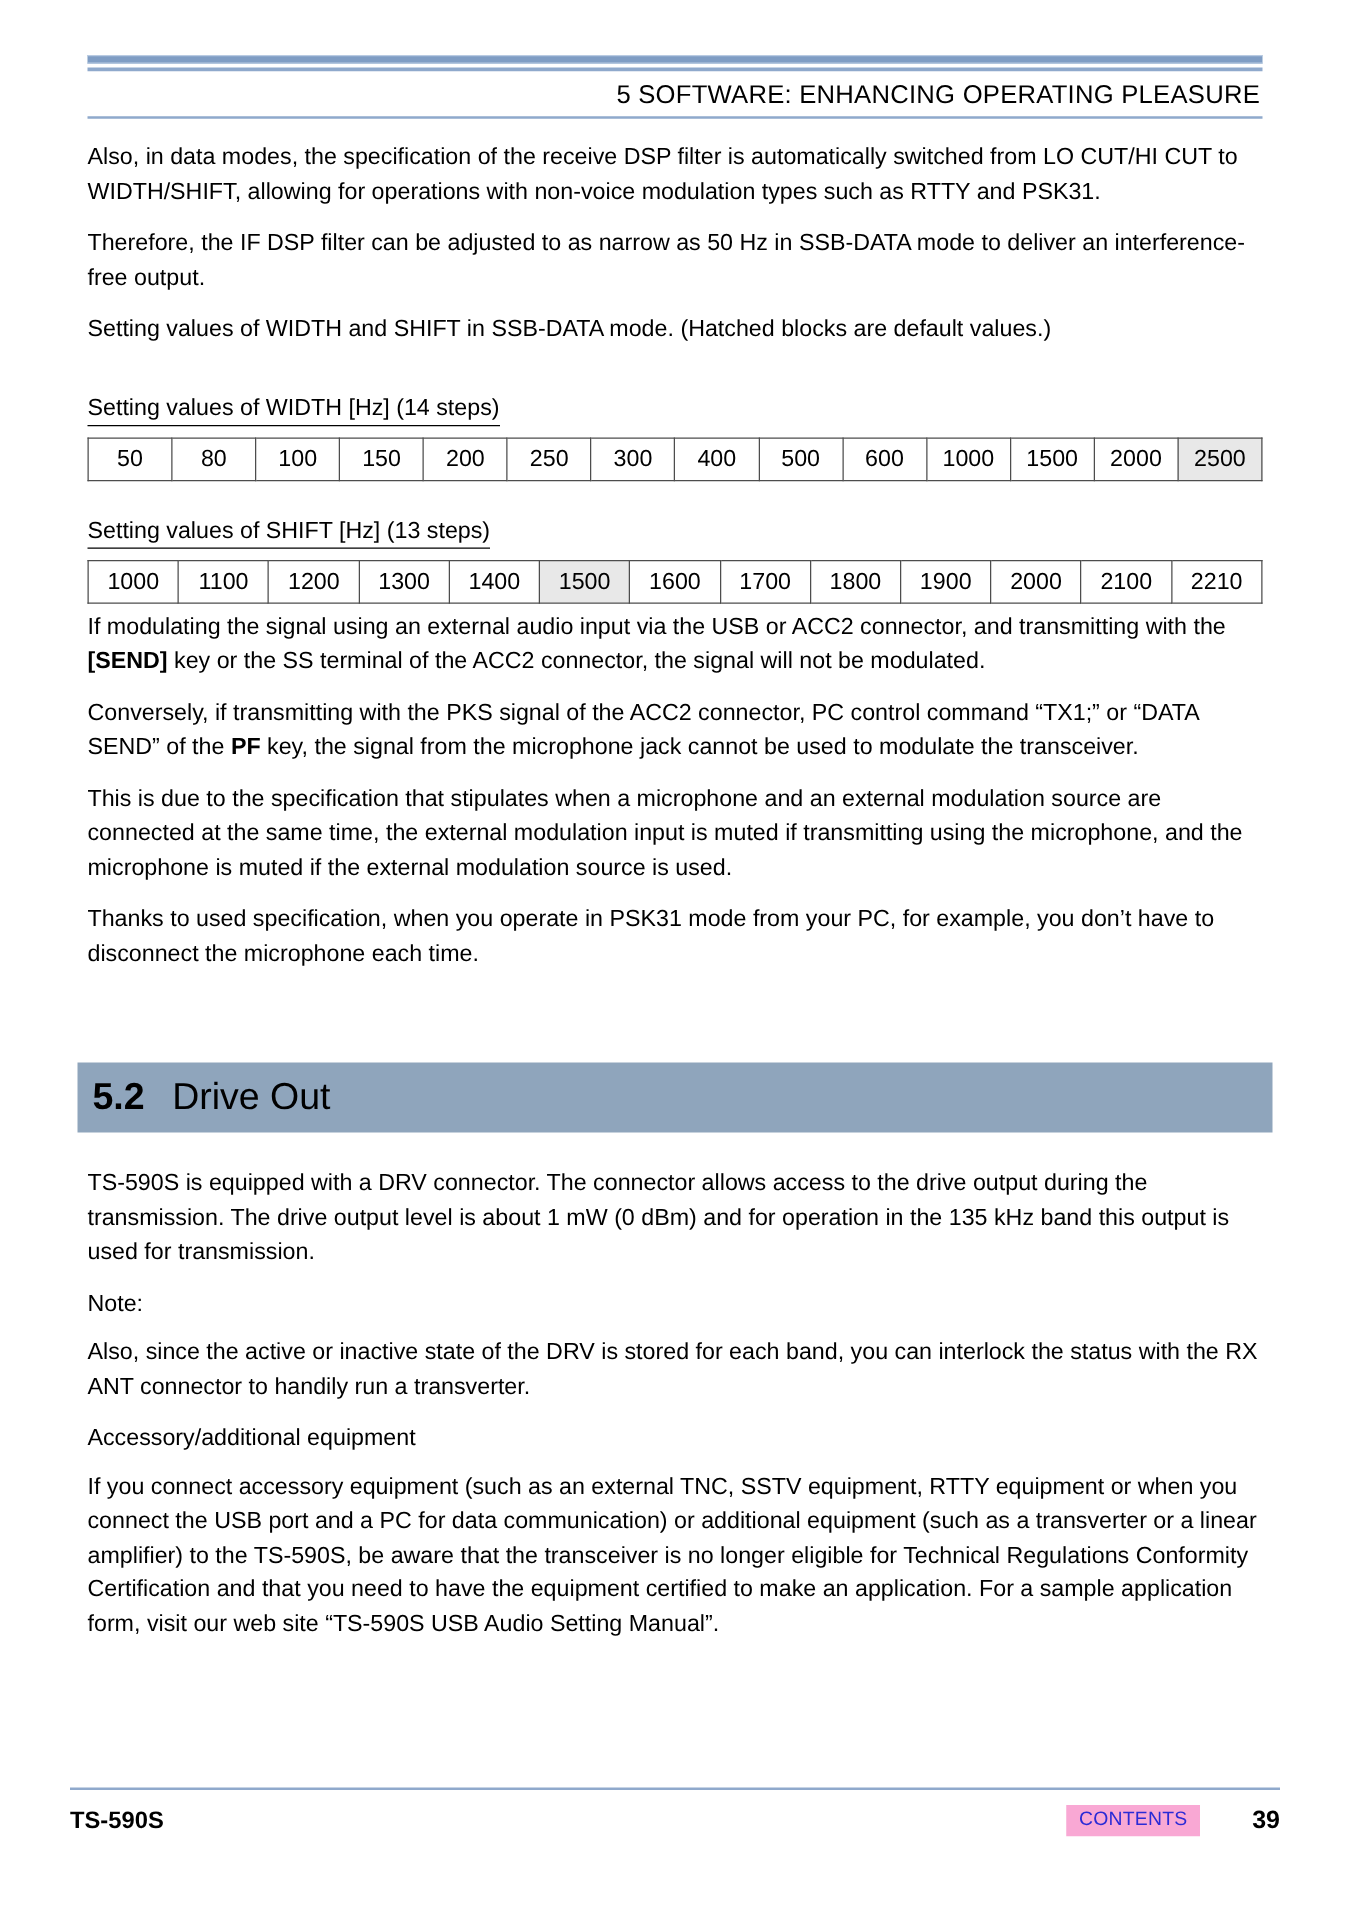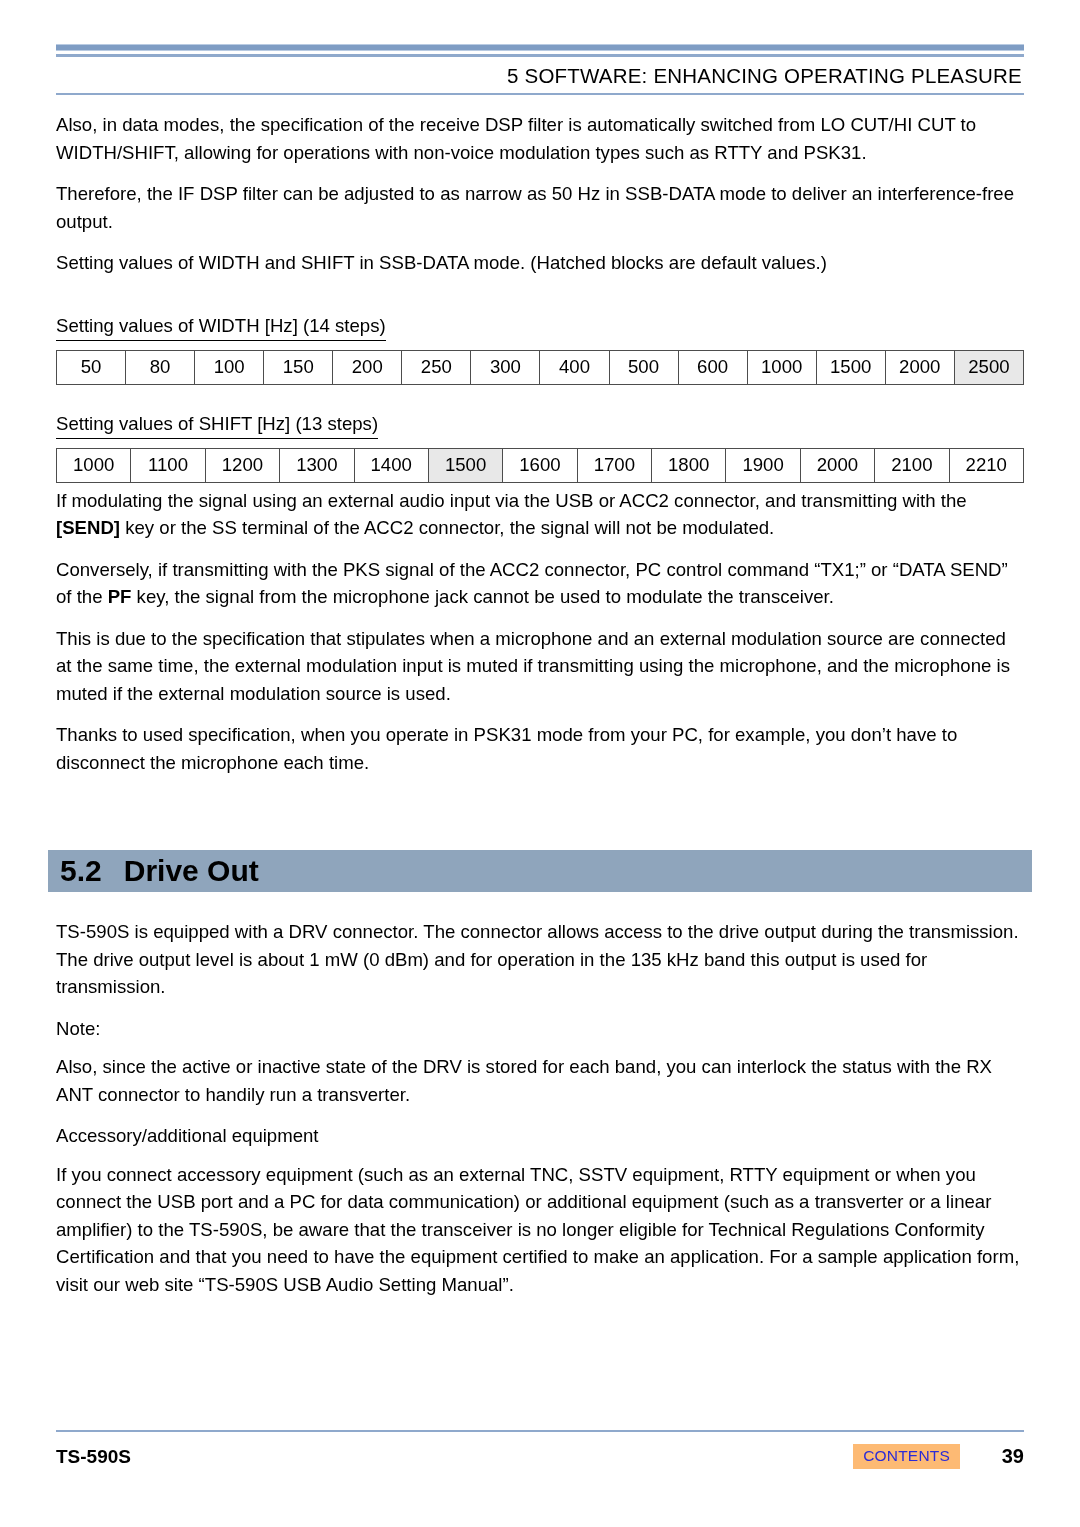--- a/index.html
+++ b/index.html
@@ -14,21 +14,21 @@
     color: #000000;
     position: relative;
     overflow: hidden;
   }
 
   .page {
     position: relative;
     width: 1080px;
     height: 1527px;
     box-sizing: border-box;
-    padding: 0 56px;
+    padding: 0 70px;
   }
 
   
   .header-rules {
     padding-top: 44px;
   }
   .rule-thick {
     height: 5px;
     background: #7f9dc4;
     border-top: 1px solid #b9cbe2;
@@ -119,36 +119,36 @@
   }
   .hints-text {
     font-size: 18.6px;
     margin-left: 11px;
     line-height: 26px;
   }
 
   
   .section-bar {
     background: #8fa5bc;
-    height: 42px;
+    height: 56px;
     margin: 74px 0 26px -8px;
     width: calc(100% + 16px);
     display: flex;
     align-items: center;
     box-sizing: border-box;
     padding-left: 12px;
   }
   .section-num {
     font-size: 30px;
     font-weight: bold;
     line-height: 30px;
   }
   .section-title {
     font-size: 30px;
-    font-weight: bold;
+    font-weight: normal;
     line-height: 30px;
     margin-left: 22px;
   }
 
   
   .footer {
     position: absolute;
     left: 56px;
     right: 56px;
     bottom: 58px;
@@ -165,21 +165,21 @@
   }
   .footer-model {
     font-size: 19px;
     font-weight: bold;
   }
   .footer-right {
     display: flex;
     align-items: center;
   }
   .contents-badge {
-    background: #fdba74;
+    background: #f9a8d4;
     color: #2b2bd6;
     font-size: 15.5px;
     padding: 3px 10px 4px 10px;
     line-height: 18px;
     letter-spacing: 0.2px;
   }
   .page-num {
     font-size: 20px;
     font-weight: bold;
     margin-left: 36px;

